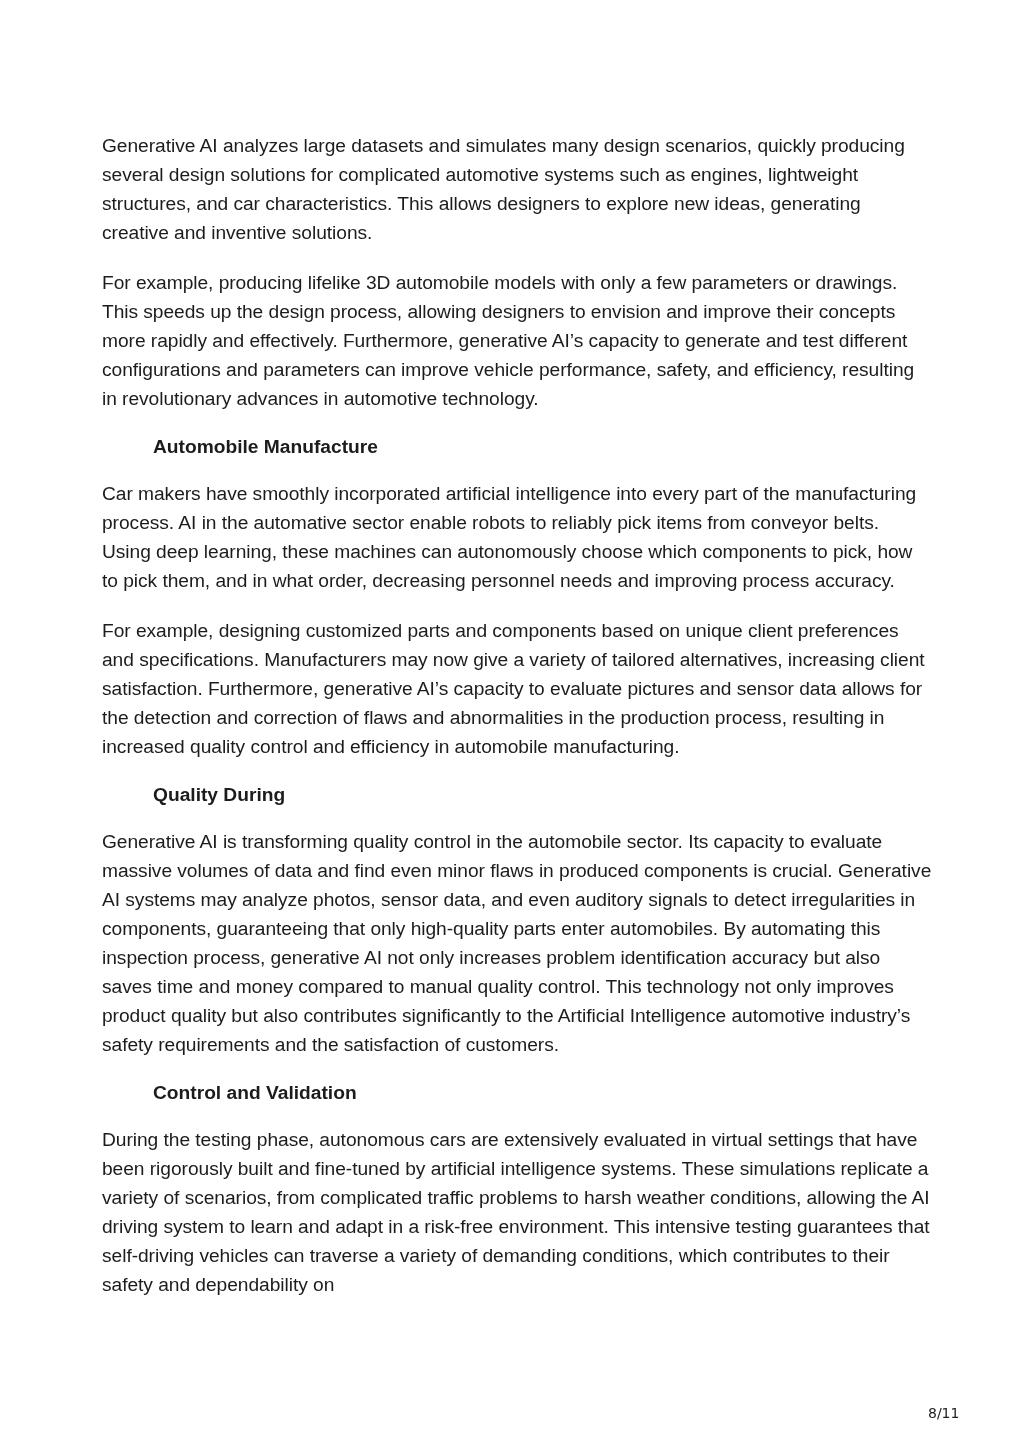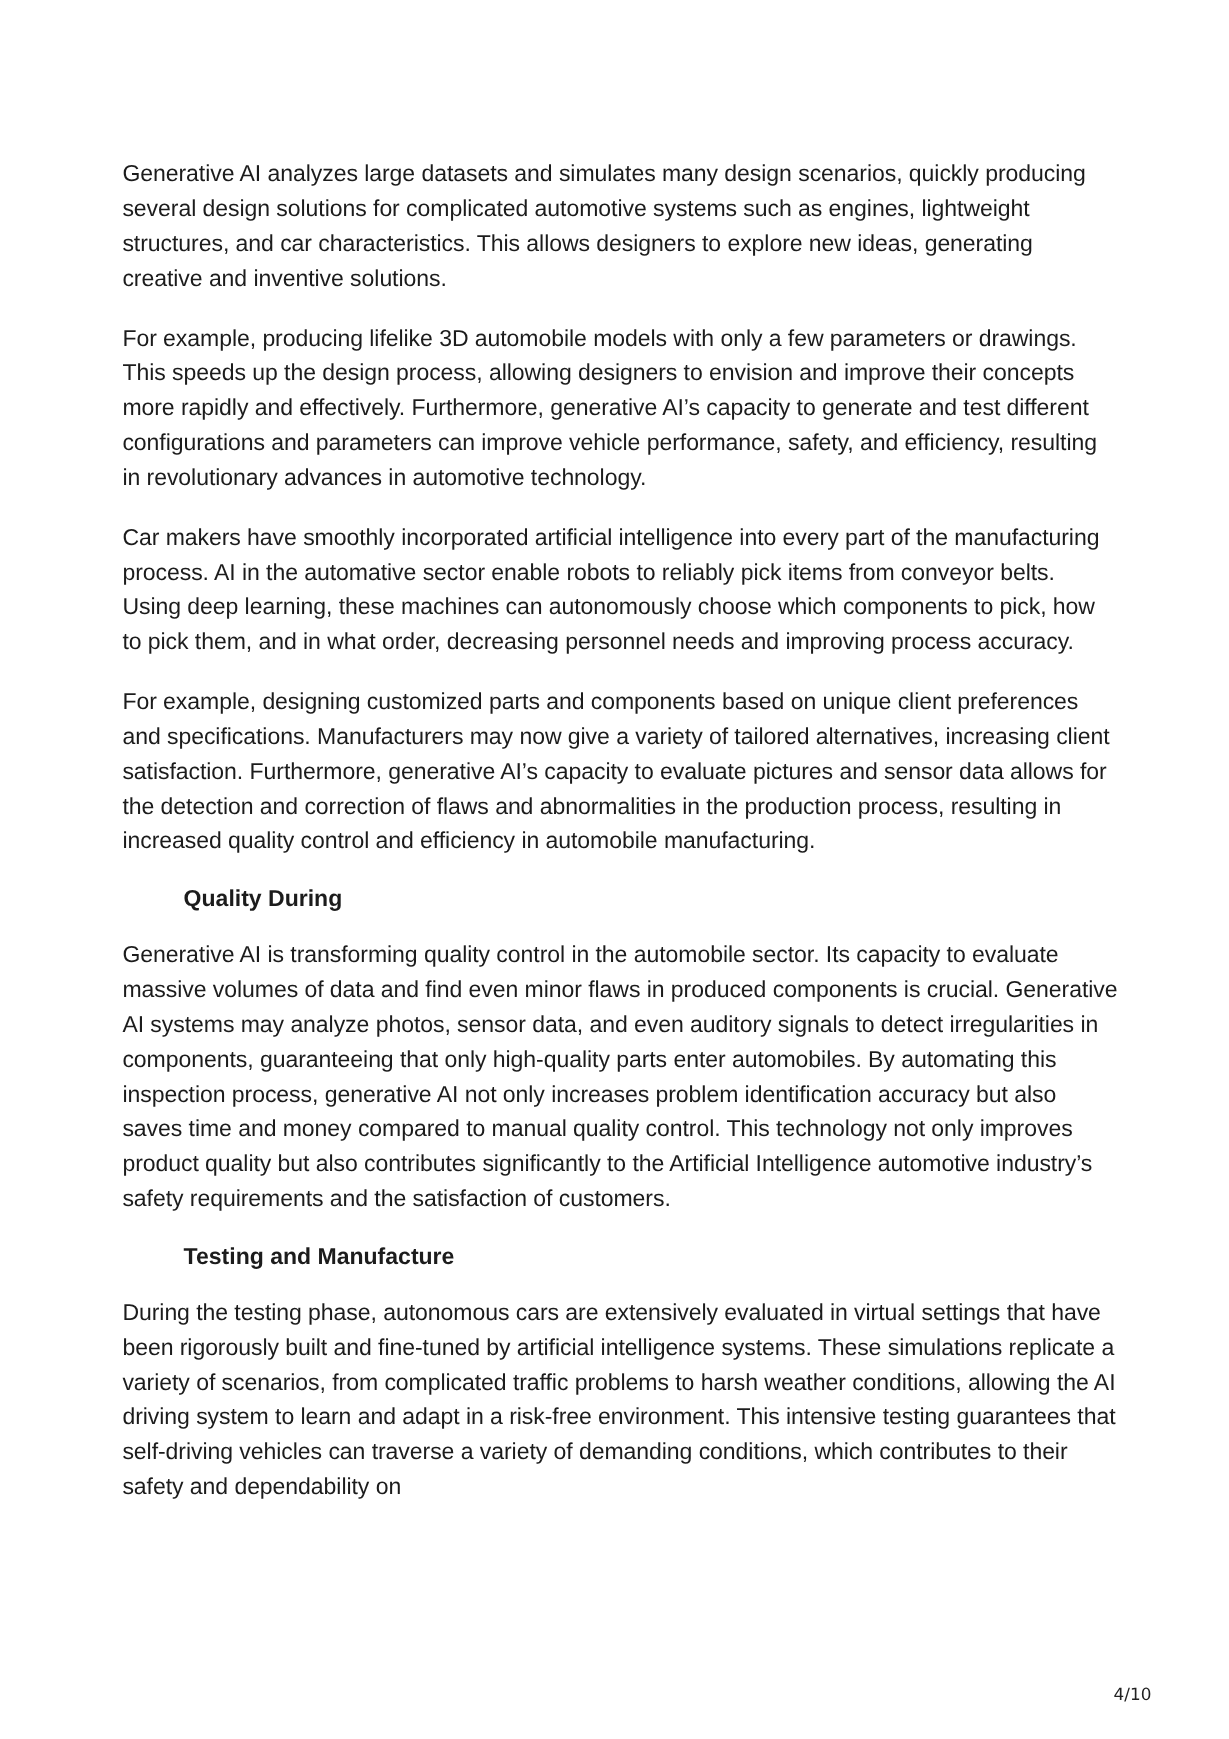--- a/index.html
+++ b/index.html
@@ -43,21 +43,22 @@
       color: #222222;
       font-family: "DejaVu Sans", sans-serif;
     }
   </style>
 </head>
 <body>
 
 <div class="content">
   <p class="para">Generative AI analyzes large datasets and simulates many design scenarios, quickly producing several design solutions for complicated automotive systems such as engines, lightweight structures, and car characteristics. This allows designers to explore new ideas, generating creative and inventive solutions.</p>
   <p class="para">For example, producing lifelike 3D automobile models with only a few parameters or drawings. This speeds up the design process, allowing designers to envision and improve their concepts more rapidly and effectively. Furthermore, generative AI’s capacity to generate and test different configurations and parameters can improve vehicle performance, safety, and efficiency, resulting in revolutionary advances in automotive technology.</p>
+  <h3 class="heading">Automobile Manufacture</h3>
   <p class="para">Car makers have smoothly incorporated artificial intelligence into every part of the manufacturing process. AI in the automative sector enable robots to reliably pick items from conveyor belts. Using deep learning, these machines can autonomously choose which components to pick, how to pick them, and in what order, decreasing personnel needs and improving process accuracy.</p>
   <p class="para">For example, designing customized parts and components based on unique client preferences and specifications. Manufacturers may now give a variety of tailored alternatives, increasing client satisfaction. Furthermore, generative AI’s capacity to evaluate pictures and sensor data allows for the detection and correction of flaws and abnormalities in the production process, resulting in increased quality control and efficiency in automobile manufacturing.</p>
   <h3 class="heading">Quality During</h3>
   <p class="para">Generative AI is transforming quality control in the automobile sector. Its capacity to evaluate massive volumes of data and find even minor flaws in produced components is crucial. Generative AI systems may analyze photos, sensor data, and even auditory signals to detect irregularities in components, guaranteeing that only high-quality parts enter automobiles. By automating this inspection process, generative AI not only increases problem identification accuracy but also saves time and money compared to manual quality control. This technology not only improves product quality but also contributes significantly to the Artificial Intelligence automotive industry’s safety requirements and the satisfaction of customers.</p>
-  <h3 class="heading">Testing and Manufacture</h3>
+  <h3 class="heading">Control and Validation</h3>
   <p class="para">During the testing phase, autonomous cars are extensively evaluated in virtual settings that have been rigorously built and fine-tuned by artificial intelligence systems. These simulations replicate a variety of scenarios, from complicated traffic problems to harsh weather conditions, allowing the AI driving system to learn and adapt in a risk-free environment. This intensive testing guarantees that self-driving vehicles can traverse a variety of demanding conditions, which contributes to their safety and dependability on</p>
 </div>
 
-<div class="page-number">4/10</div>
+<div class="page-number">8/11</div>
 
 </body></html>

